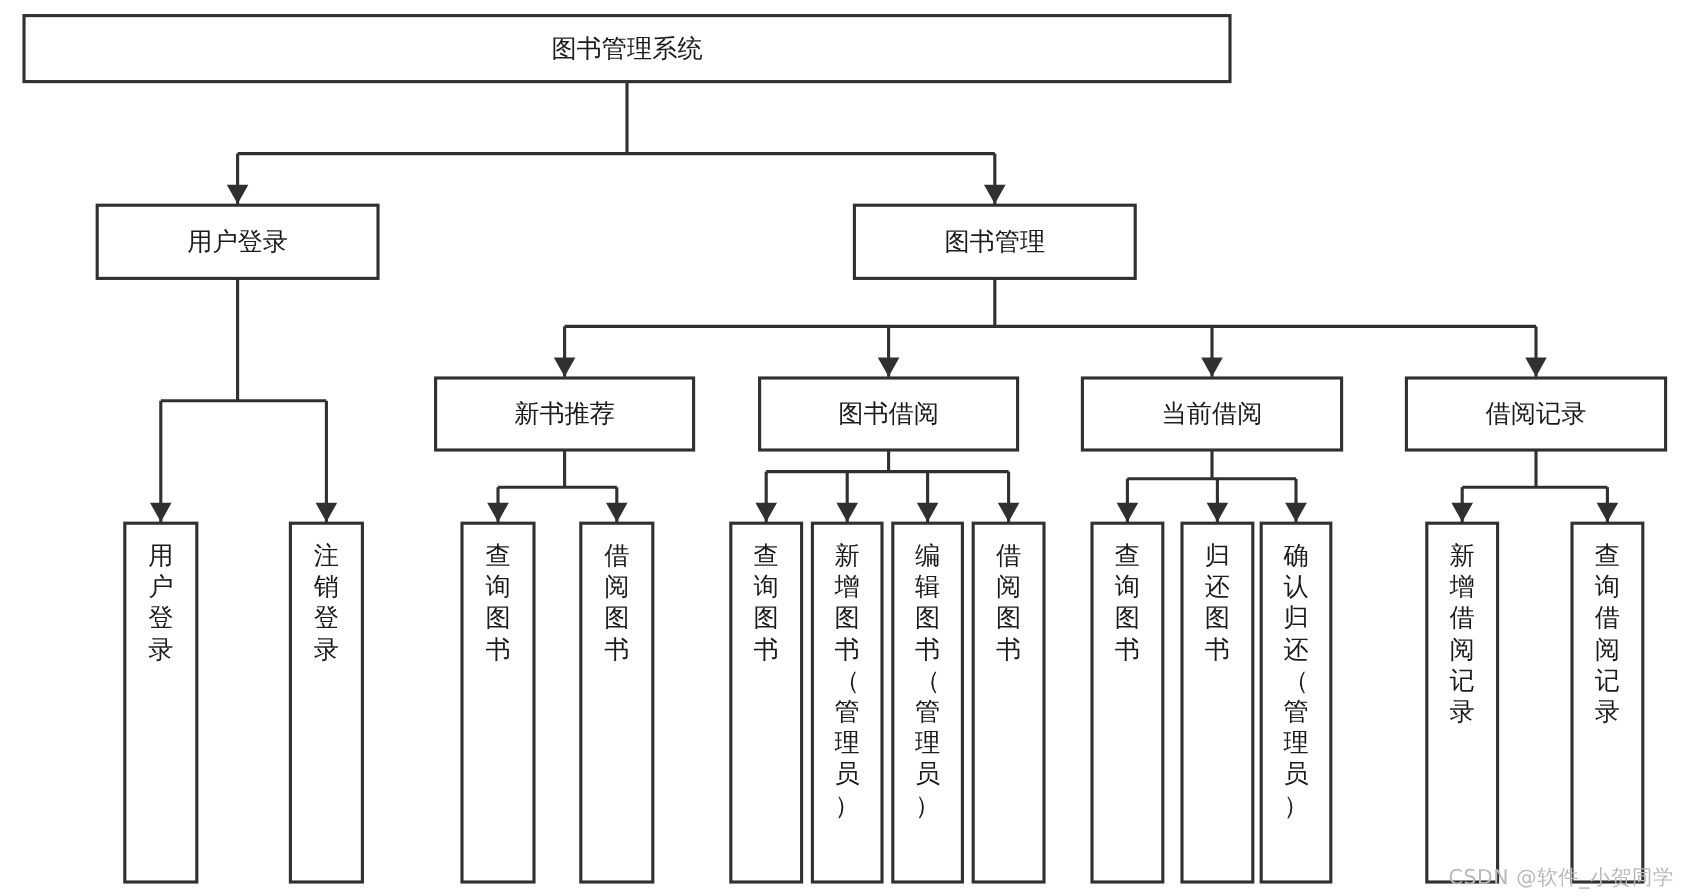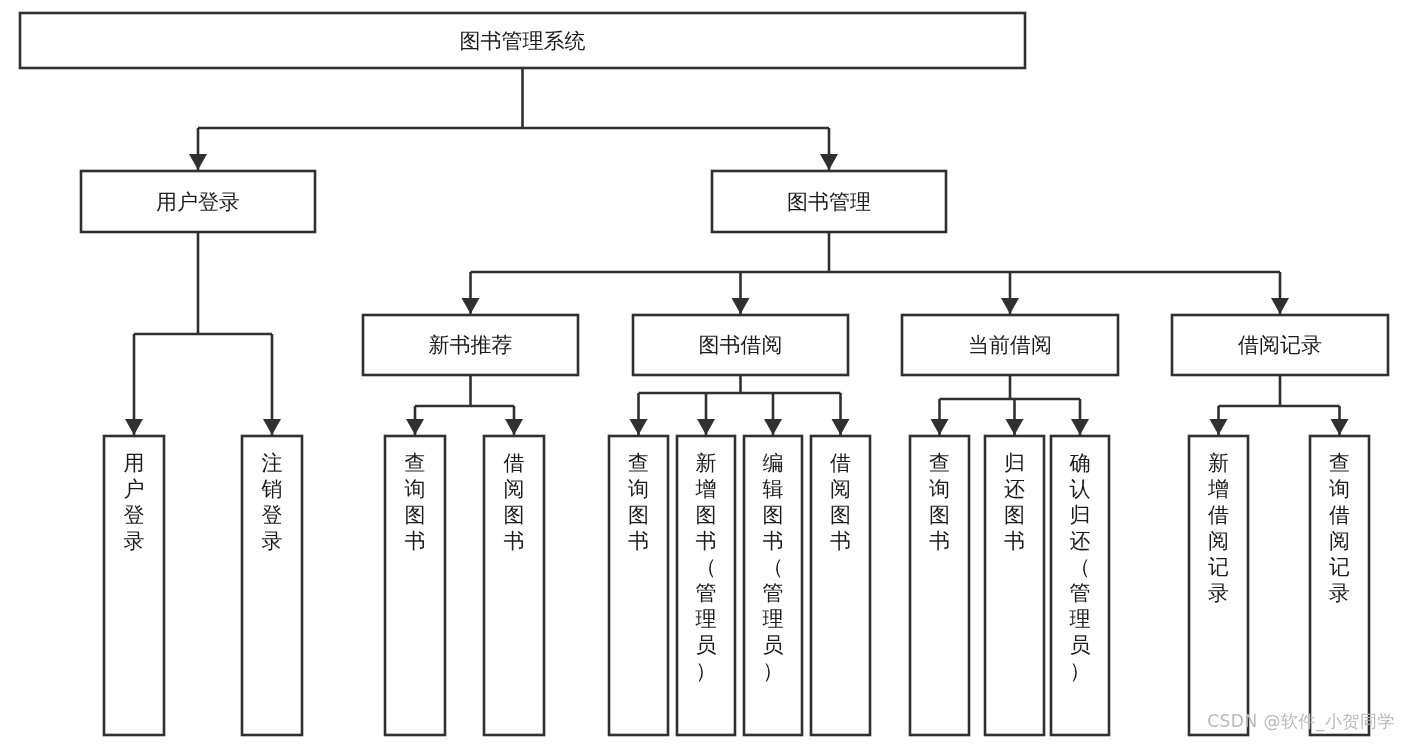--- a/index.html
+++ b/index.html
@@ -47,21 +47,21 @@
     stroke-width: 2.6;
     fill: none;
     stroke-linecap: butt;
   }
   .arrow-head {
     fill: #303030;
   }
   .watermark {
     position: absolute;
     right: 10px;
-    bottom: 14px;
+    bottom: 4px;
     font-family: "DejaVu Sans", "Liberation Sans", sans-serif;
     font-size: 17px;
     color: #b9b9b9;
     letter-spacing: 0.5px;
     white-space: nowrap;
     user-select: none;
   }
 </style>
 </head>
 <body>

